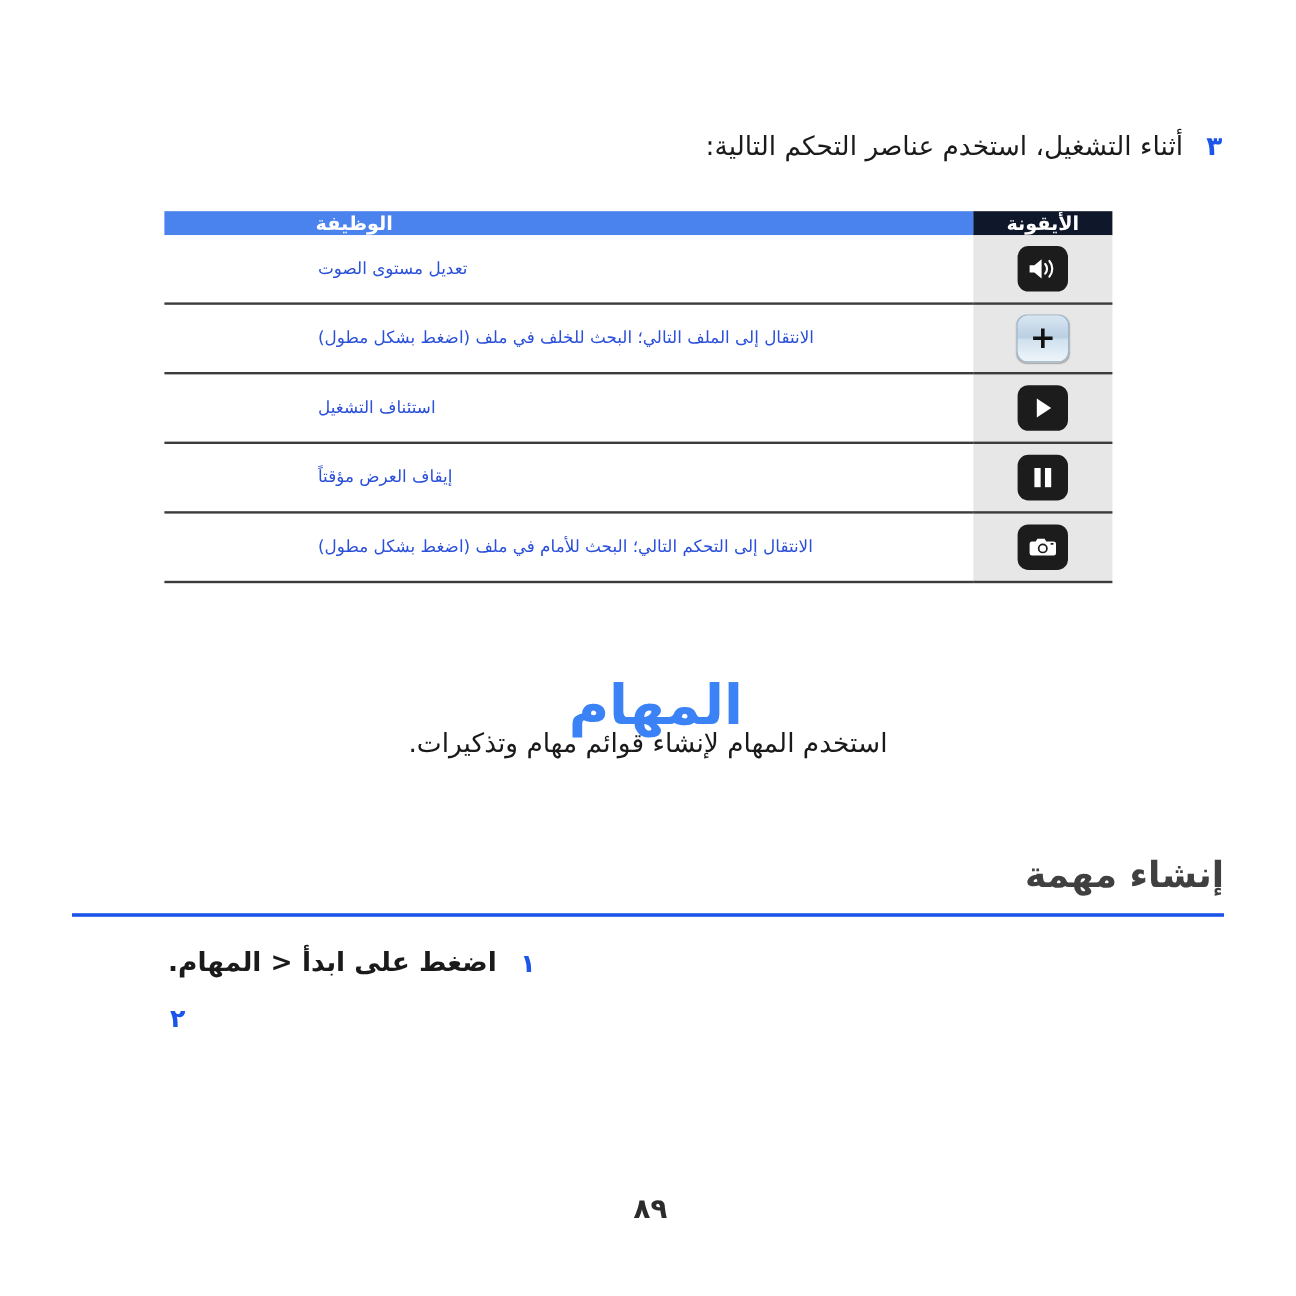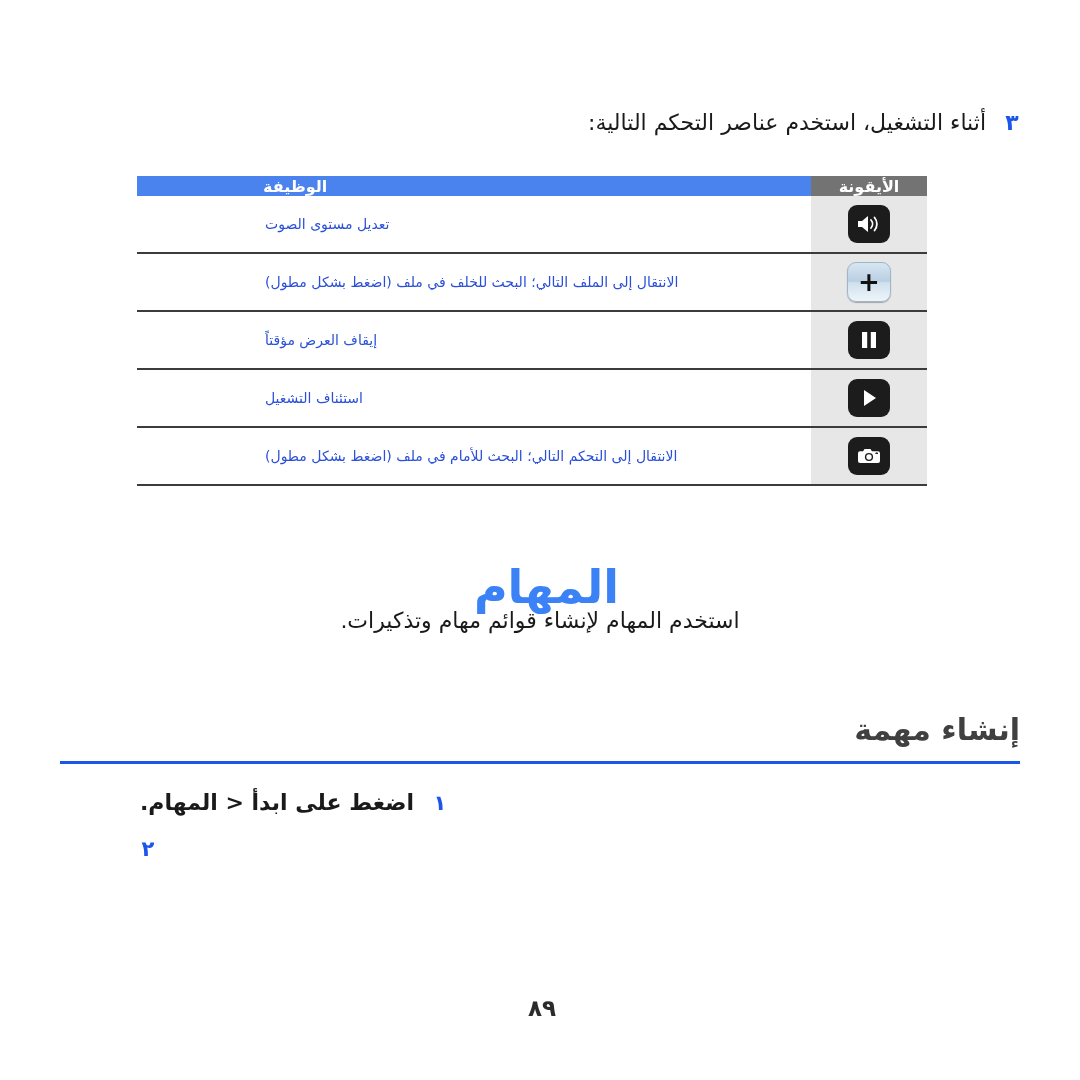--- a/index.html
+++ b/index.html
@@ -60,21 +60,21 @@
   .ctrl-table tr.head-row th {
     height: 20px;
     padding: 0 14px;
     font-size: 16px;
     font-weight: bold;
     color: #ffffff;
     vertical-align: middle;
   }
   .th-icon {
     width: 88px;
-    background: #737373;
+    background: #0f172a;
     text-align: center;
   }
   .th-func {
     background: #4a82ee;
     text-align: left;
     padding-left: 126px !important;
   }
   .ctrl-table tr.body-row td {
     height: 56px;
     vertical-align: middle;
@@ -232,37 +232,37 @@
       <td class="cell-icon">
         <span class="iconbox plus">+</span>
       </td>
       <td class="cell-func">الانتقال إلى الملف التالي؛ البحث للخلف في ملف (اضغط بشكل مطول)</td>
     </tr>
 
     <tr class="body-row">
       <td class="cell-icon">
         <span class="iconbox dark">
           <svg width="22" height="22" viewBox="0 0 22 22" aria-hidden="true">
+            <path d="M6 3 L18 11 L6 19 Z" fill="#ffffff"></path>
+          </svg>
+        </span>
+      </td>
+      <td class="cell-func">استئناف التشغيل</td>
+    </tr>
+
+    <tr class="body-row">
+      <td class="cell-icon">
+        <span class="iconbox dark">
+          <svg width="22" height="22" viewBox="0 0 22 22" aria-hidden="true">
             <rect x="4" y="3" width="5.2" height="16" fill="#ffffff"></rect>
             <rect x="12.8" y="3" width="5.2" height="16" fill="#ffffff"></rect>
           </svg>
         </span>
       </td>
       <td class="cell-func">إيقاف العرض مؤقتاً</td>
-    </tr>
-
-    <tr class="body-row">
-      <td class="cell-icon">
-        <span class="iconbox dark">
-          <svg width="22" height="22" viewBox="0 0 22 22" aria-hidden="true">
-            <path d="M6 3 L18 11 L6 19 Z" fill="#ffffff"></path>
-          </svg>
-        </span>
-      </td>
-      <td class="cell-func">استئناف التشغيل</td>
     </tr>
 
     <tr class="body-row">
       <td class="cell-icon">
         <span class="iconbox dark">
           <svg width="26" height="20" viewBox="0 0 26 20" aria-hidden="true">
             <path d="M8.5 3 h6 l1.4 2.2 H22 a2 2 0 0 1 2 2 V15 a2 2 0 0 1 -2 2 H4 a2 2 0 0 1 -2 -2 V7.2 a2 2 0 0 1 2 -2 h3.1 Z" fill="#ffffff"></path>
             <circle cx="13" cy="11" r="4.1" fill="#1c1c1c"></circle>
             <circle cx="13" cy="11" r="2.7" fill="#ffffff"></circle>
             <rect x="19.4" y="6.4" width="2.6" height="1.6" rx="0.6" fill="#1c1c1c"></rect>

